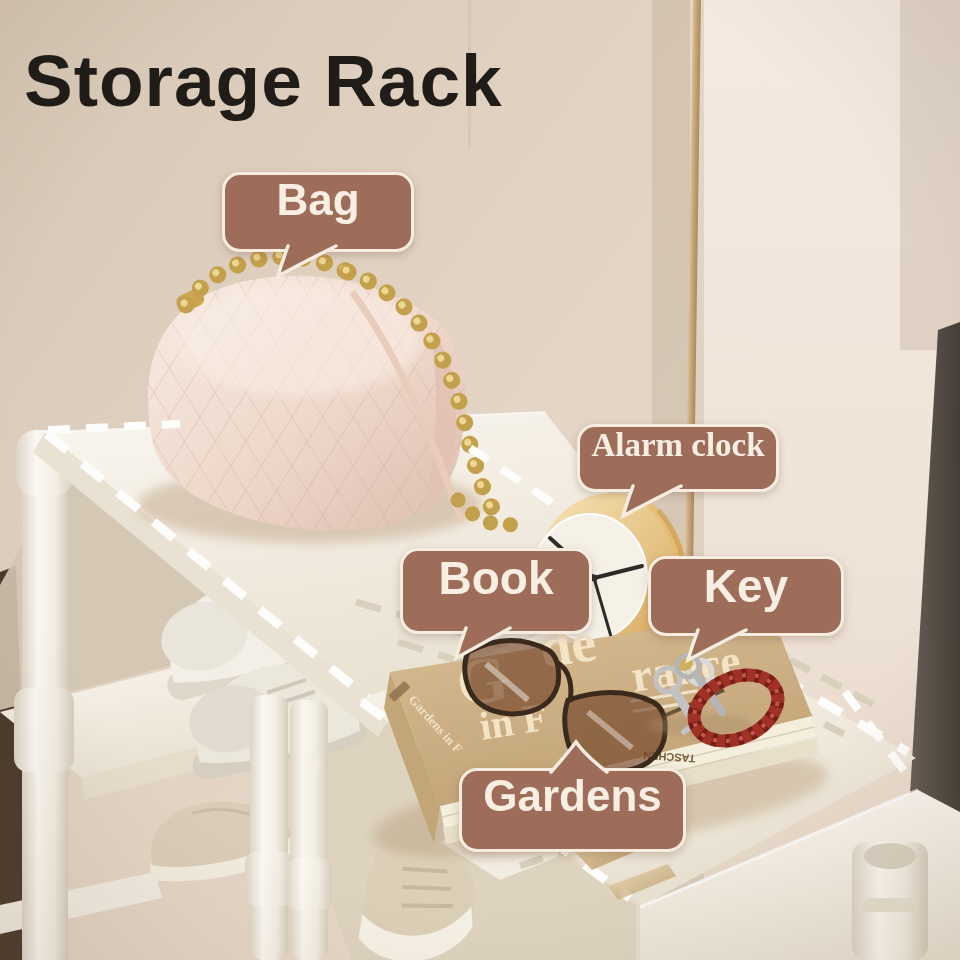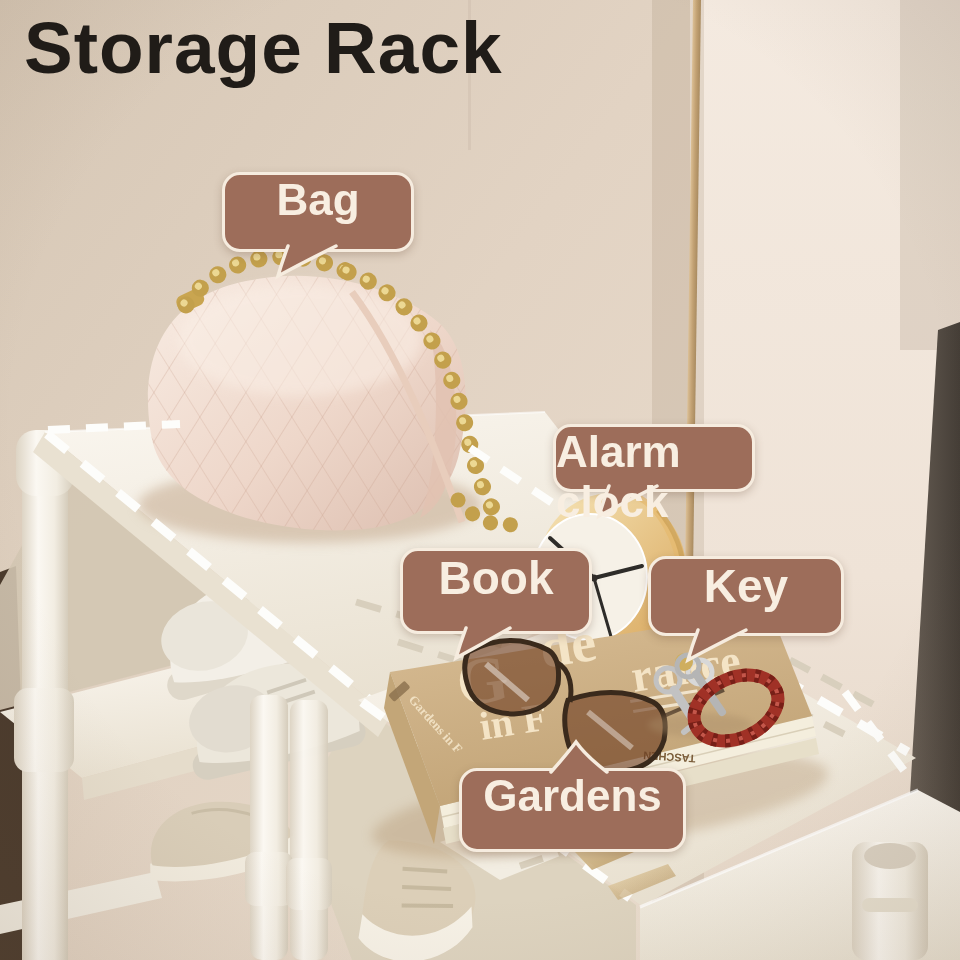--- a/index.html
+++ b/index.html
@@ -1,28 +1,28 @@
 <!DOCTYPE html>
 <html><head>
 <meta charset="utf-8">
 <style>
   html,body{margin:0;padding:0;background:#ccc;}
   .stage{position:relative;width:960px;height:960px;overflow:hidden;background:#e3d5c6;
          font-family:"Liberation Sans",sans-serif;}
   .scene{position:absolute;left:0;top:0;width:960px;height:960px;z-index:1;}
-  .title{position:absolute;left:24px;top:6px;z-index:50;
+  .title{position:absolute;left:24px;top:39px;z-index:50;
          font-size:73px;font-weight:bold;letter-spacing:1px;color:#201c18;}
   .bubble{position:absolute;z-index:40;background:#9d6d5a;border:3px solid #f6ecdf;
           border-radius:18px;color:#f8eee1;font-weight:bold;
           display:flex;align-items:flex-start;justify-content:center;
           box-shadow:0 3px 8px rgba(96,64,44,.25);}
   .bubble .txt{position:relative;z-index:2;}
   .tail{position:absolute;overflow:visible;z-index:1;}
   .b-bag{left:222px;top:172px;width:186px;height:74px;font-size:44px;}
-  .b-alarm{left:553px;top:424px;width:196px;height:62px;font-size:44px;}
+  .b-alarm{left:577px;top:424px;width:196px;height:62px;font-size:33px;font-family:Liberation Serif, serif;}
   .b-book{left:352px;top:548px;width:186px;height:80px;font-size:46px;margin-left:48px;}
   .b-key{left:648px;top:556px;width:190px;height:74px;font-size:46px;}
   .b-glasses{left:459px;top:768px;width:221px;height:78px;font-size:44px;}
 </style>
 </head>
 <body>
 
 <div class="stage">
 
   <svg class="scene" viewBox="0 0 960 960" xmlns="http://www.w3.org/2000/svg">

